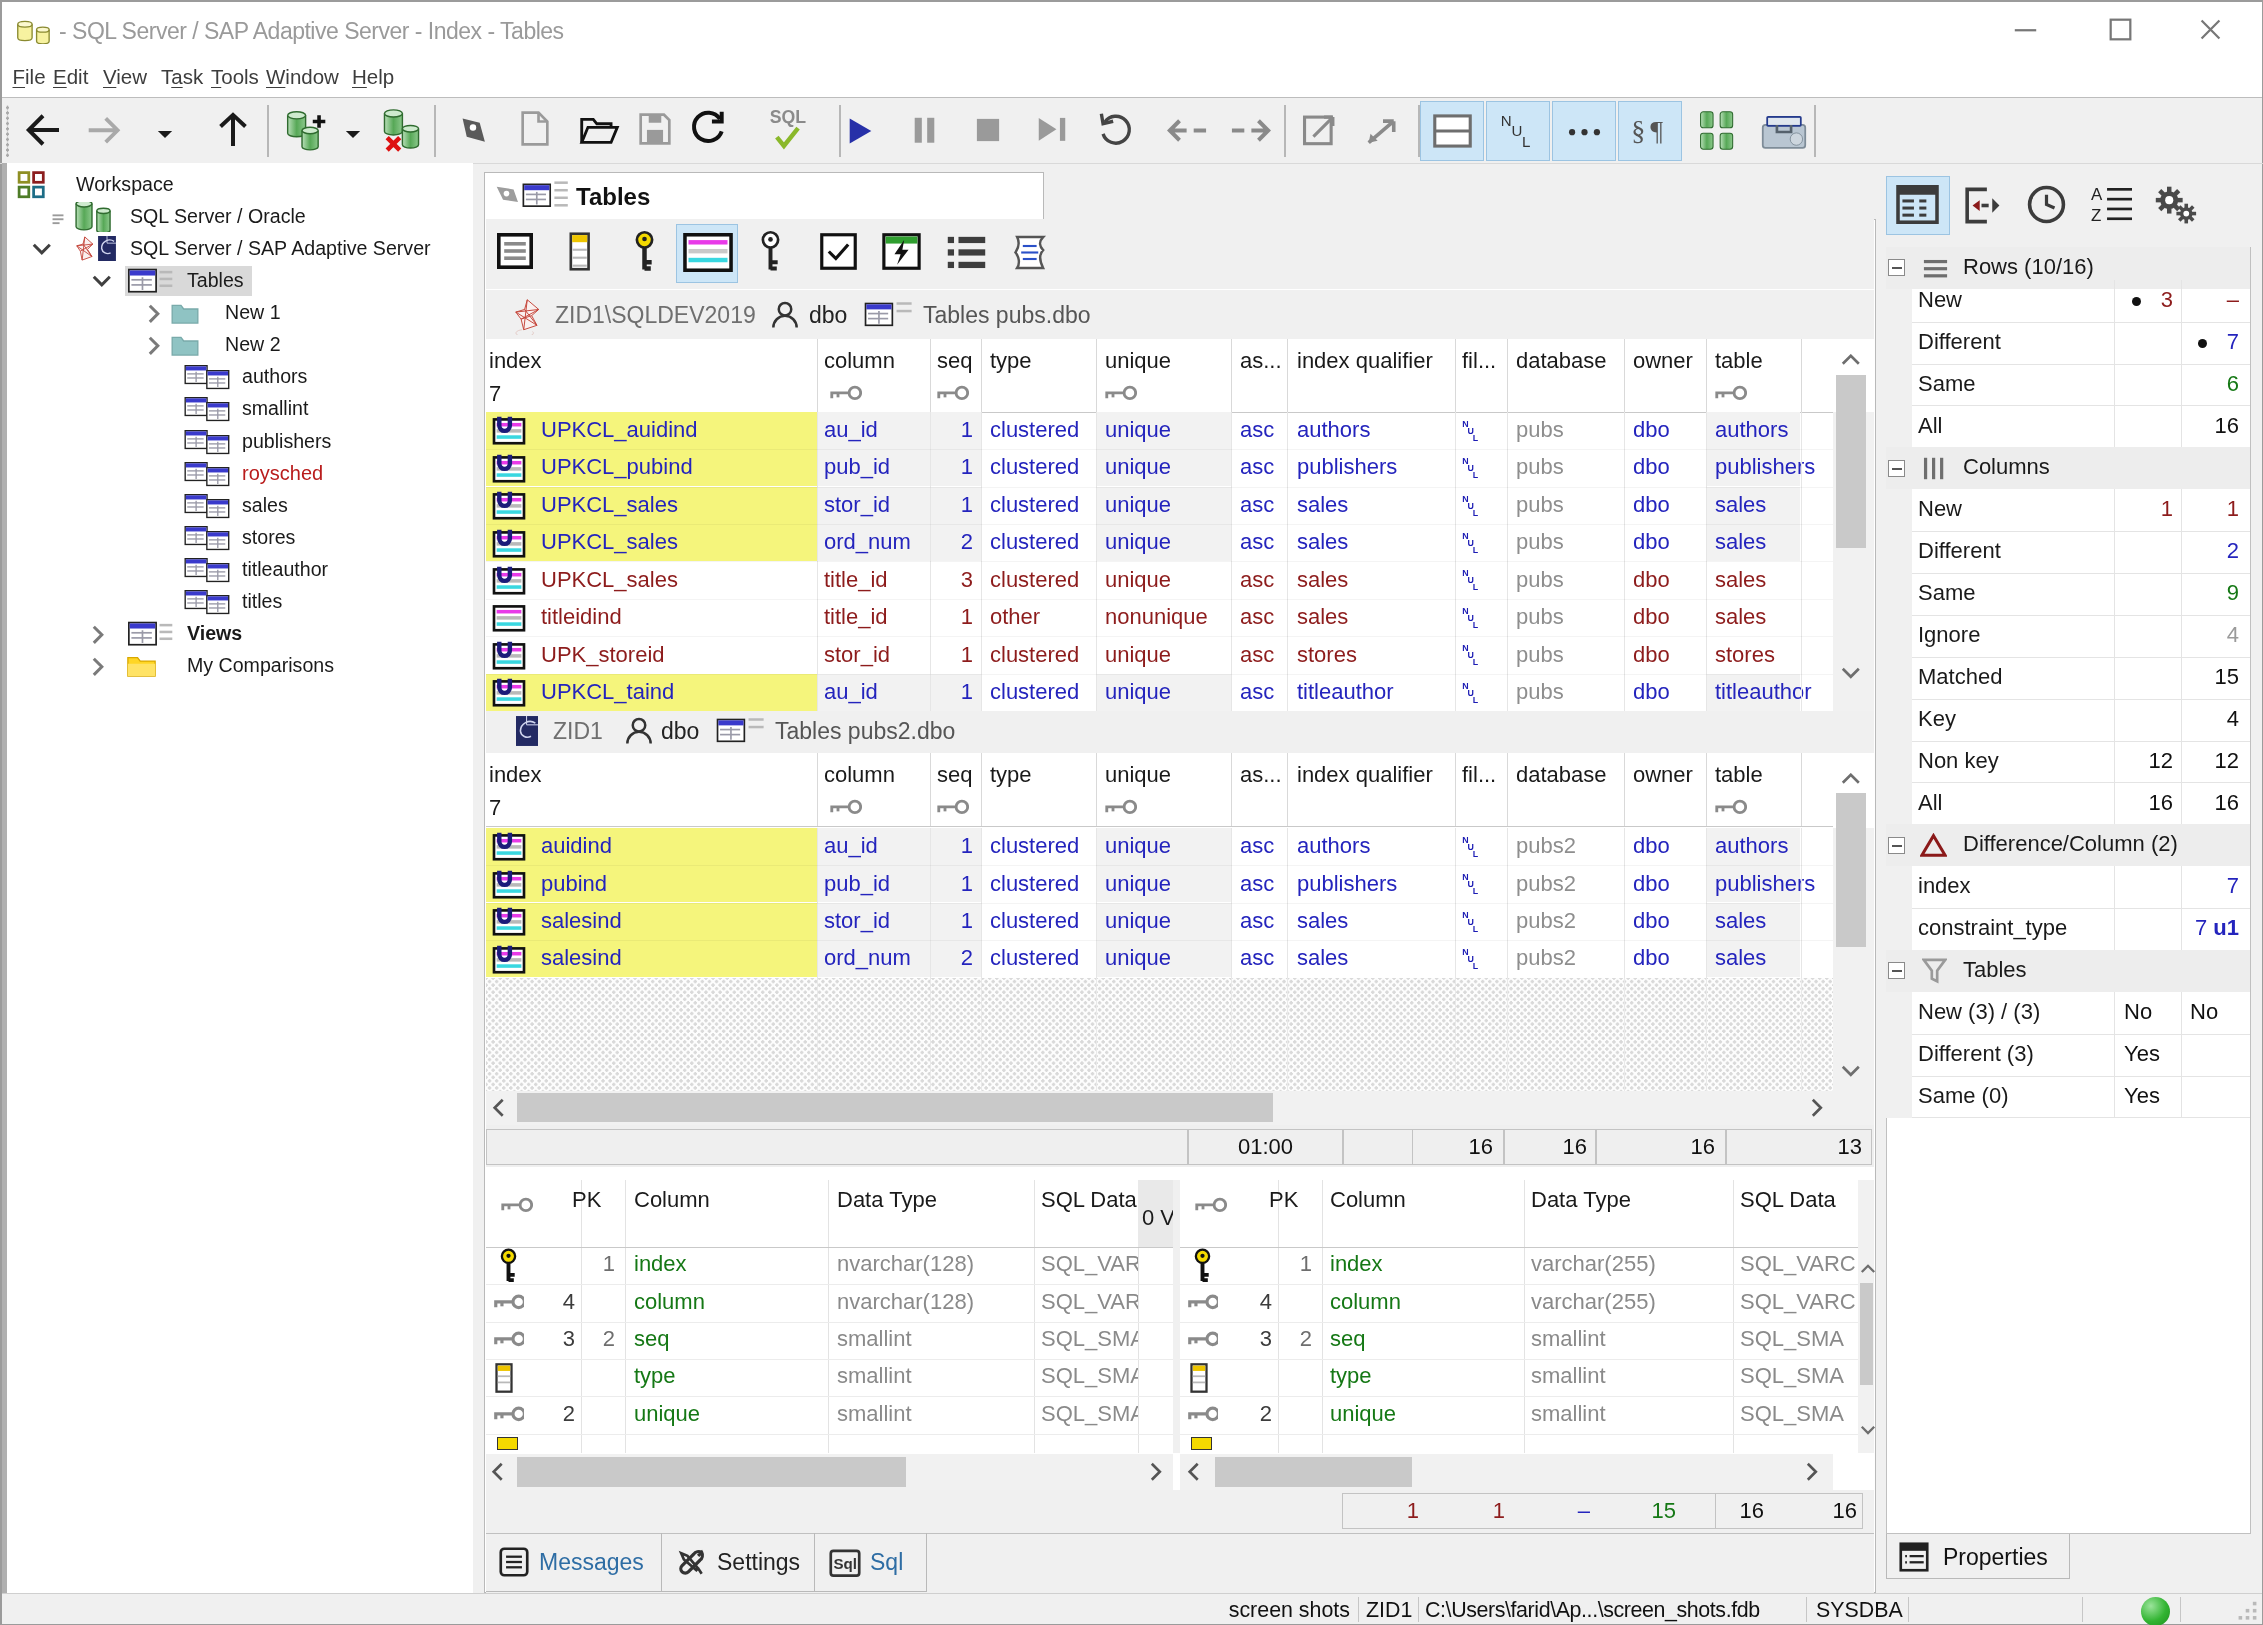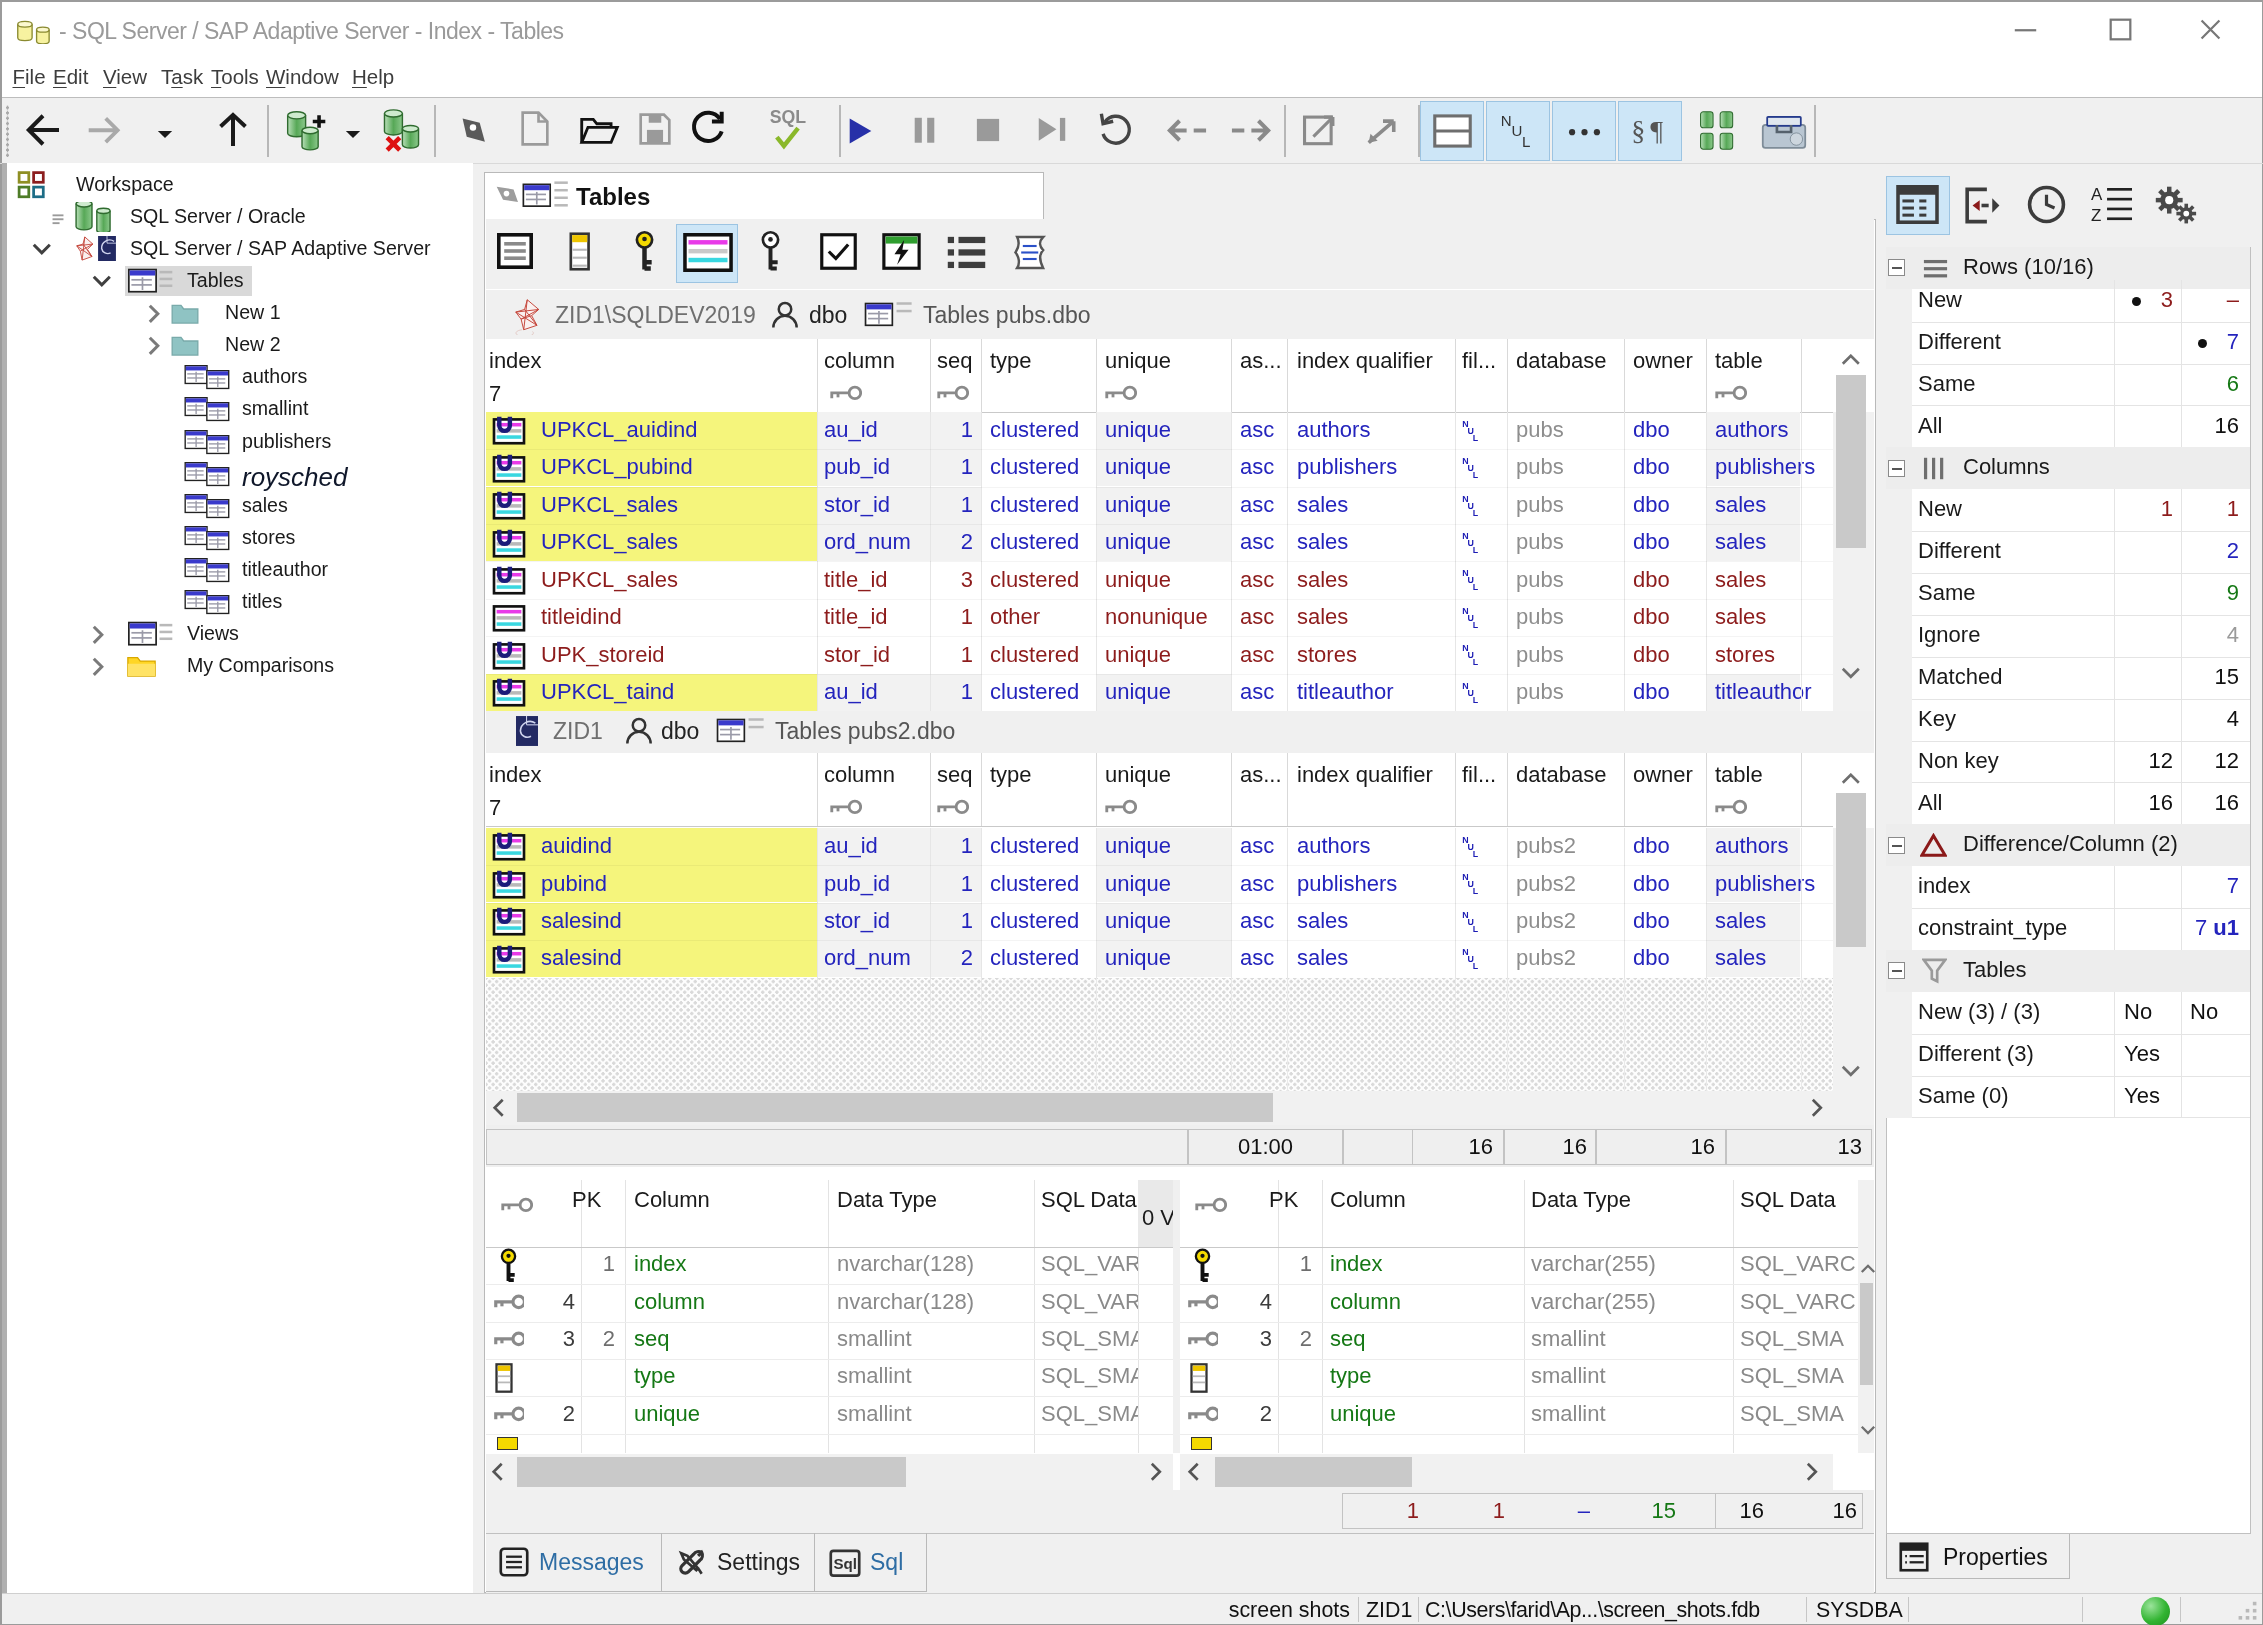--- a/index.html
+++ b/index.html
@@ -360,21 +360,21 @@
       <g transform="translate(26,6) scale(0.82)">
         <rect x="1" y="1" width="32" height="26" fill="#fff" stroke="#222" stroke-width="2"></rect>
         <rect x="2" y="2" width="30" height="6" fill="#3a3acc"></rect>
         <g stroke="#9a9aa8" stroke-width="2">
           <line x1="4" y1="13" x2="28" y2="13"></line>
           <line x1="4" y1="19" x2="28" y2="19"></line>
           <line x1="17" y1="10" x2="17" y2="25"></line>
         </g>
       </g>
     </svg></div>
-<div style="position:absolute;left:242px;top:462px;font-size:26px;color:#0f172a;font-weight:normal;white-space:nowrap;font-style:italic;">roysched</div>
+<div style="position:absolute;left:242px;top:462px;font-size:20px;color:#b91c1c;font-weight:normal;white-space:nowrap;">roysched</div>
 <div style="position:absolute;left:184px;top:494px;width:46px;height:25px"><svg width="46" height="25" viewBox="0 0 54 30">
       <g transform="scale(0.82)">
         <rect x="1" y="1" width="32" height="26" fill="#fff" stroke="#222" stroke-width="2"></rect>
         <rect x="2" y="2" width="30" height="6" fill="#3a3acc"></rect>
         <g stroke="#9a9aa8" stroke-width="2">
           <line x1="4" y1="13" x2="28" y2="13"></line>
           <line x1="4" y1="19" x2="28" y2="19"></line>
           <line x1="17" y1="10" x2="17" y2="25"></line>
         </g>
       </g>
@@ -462,21 +462,21 @@
         <line x1="4" y1="13" x2="28" y2="13"></line>
         <line x1="4" y1="19" x2="28" y2="19"></line>
         <line x1="17" y1="10" x2="17" y2="25"></line>
       </g>
       <g stroke="#b9b9b9" stroke-width="3">
         <line x1="37" y1="4" x2="52" y2="4"></line>
         <line x1="37" y1="12" x2="52" y2="12"></line>
         <line x1="37" y1="20" x2="52" y2="20"></line>
       </g>
     </svg></div>
-<div style="position:absolute;left:187px;top:622px;font-size:19.6px;color:#1a1a1a;font-weight:normal;white-space:nowrap;">Views</div>
+<div style="position:absolute;left:187px;top:622px;font-size:19.6px;color:#1a1a1a;font-weight:bold;white-space:nowrap;">Views</div>
 <div style="position:absolute;left:92px;top:657px;width:12.5px;height:19.6px"><svg width="12.5" height="19.6" viewBox="0 0 14 22">
       <path d="M2 2 L11 11 L2 20" fill="none" stroke="#7a7a7a" stroke-width="3.4"></path>
     </svg></div>
 <div style="position:absolute;left:127px;top:653px;width:29px;height:25px"><svg width="29" height="25" viewBox="0 0 33 28">
       <path d="M1 5 L12 5 L15 9 L32 9 L32 26 L1 26 Z" fill="#ffd625" stroke="#d9a800" stroke-width="1.5"></path>
       <rect x="1" y="12" width="31" height="14" fill="#ffe366"></rect>
     </svg></div>
 <div style="position:absolute;left:187px;top:654px;font-size:19.6px;color:#1a1a1a;font-weight:normal;white-space:nowrap;">My Comparisons</div>
 <div style="position:absolute;left:484px;top:219px;width:1392px;height:1374px;background:#ffffff;border:1.8px solid #b9b9b9;border-top:0.9px solid #b9b9b9"></div>
 <div style="position:absolute;left:484px;top:172px;width:560px;height:48px;background:#ffffff;border:1.8px solid #b9b9b9;border-bottom:none"></div>

